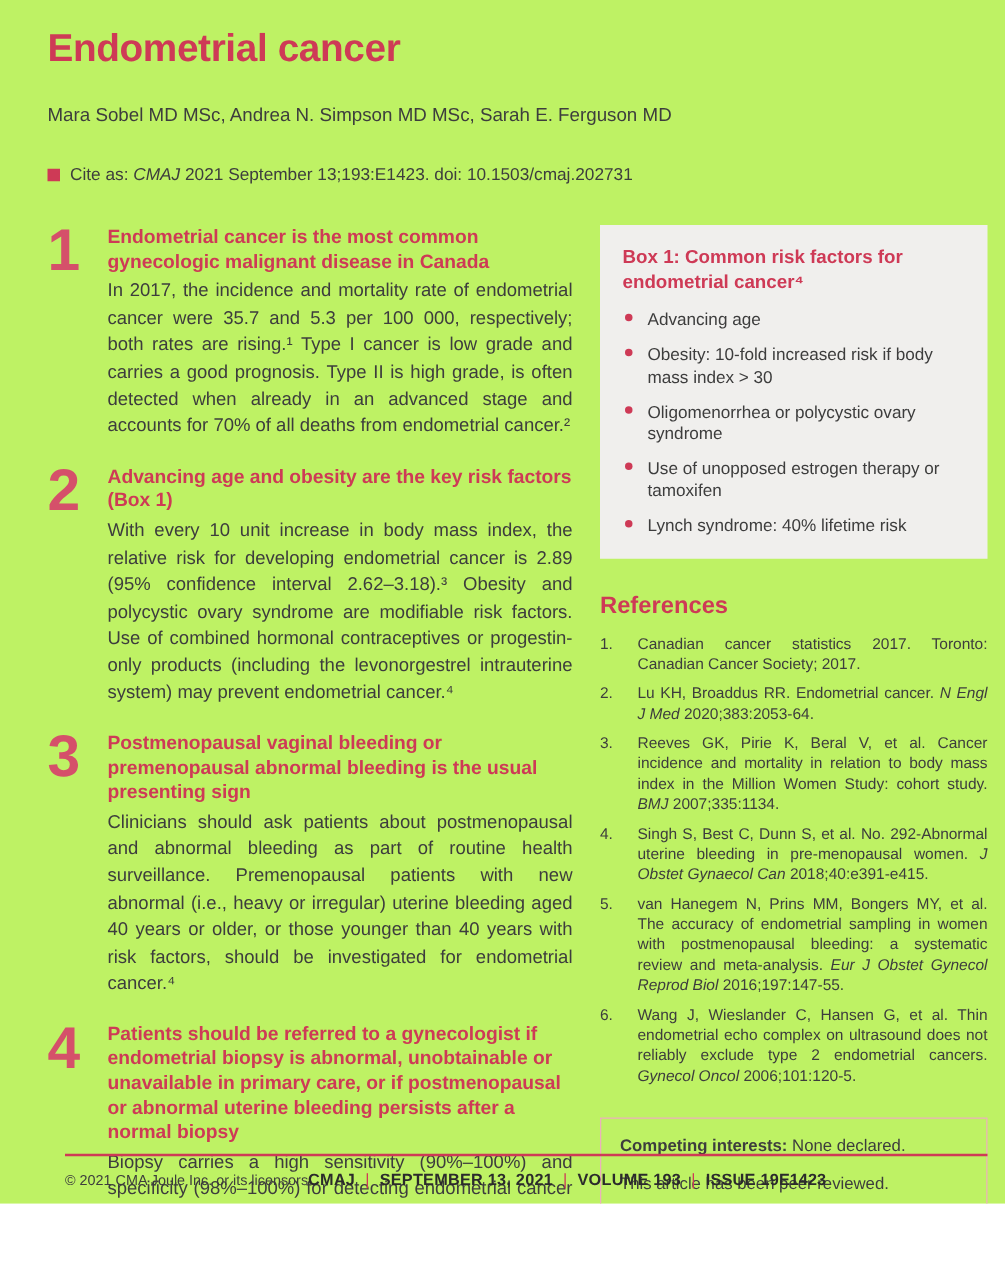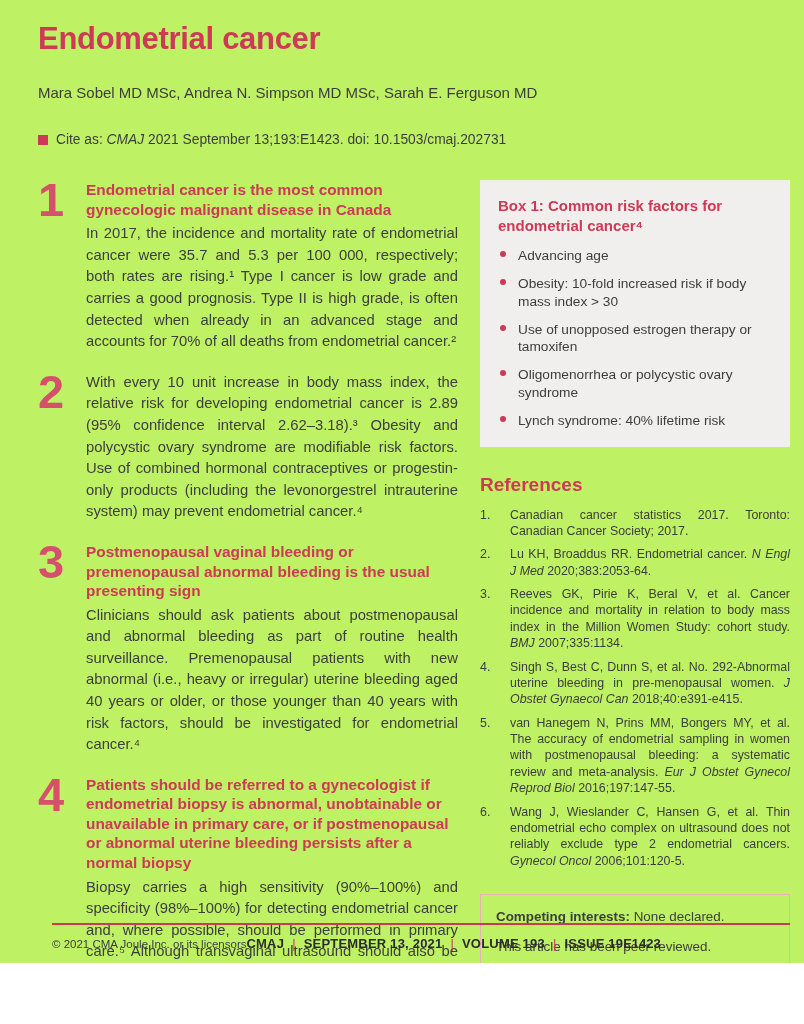--- a/index.html
+++ b/index.html
@@ -109,20 +109,21 @@
           <div class="point">
             <div class="point-number">1</div>
             <div class="point-content">
               <div class="point-heading">Endometrial cancer is the most common gynecologic malignant disease in Canada</div>
               <p class="point-body">In 2017, the incidence and mortality rate of endometrial cancer were 35.7 and 5.3 per 100 000, respectively; both rates are rising.¹ Type I cancer is low grade and carries a good prognosis. Type II is high grade, is often detected when already in an advanced stage and accounts for 70% of all deaths from endometrial cancer.²</p>
             </div>
           </div>
           <div class="point">
             <div class="point-number">2</div>
             <div class="point-content">
+              <div class="point-heading">Advancing age and obesity are the key risk factors (Box 1)</div>
               <p class="point-body">With every 10 unit increase in body mass index, the relative risk for developing endometrial cancer is 2.89 (95% confidence interval 2.62–3.18).³ Obesity and polycystic ovary syndrome are modifiable risk factors. Use of combined hormonal contraceptives or progestin-only products (including the levonorgestrel intrauterine system) may prevent endometrial cancer.⁴</p>
             </div>
           </div>
           <div class="point">
             <div class="point-number">3</div>
             <div class="point-content">
               <div class="point-heading">Postmenopausal vaginal bleeding or premenopausal abnormal bleeding is the usual presenting sign</div>
               <p class="point-body">Clinicians should ask patients about postmenopausal and abnormal bleeding as part of routine health surveillance. Premenopausal patients with new abnormal (i.e., heavy or irregular) uterine bleeding aged 40 years or older, or those younger than 40 years with risk factors, should be investigated for endometrial cancer.⁴</p>
             </div>
           </div>
@@ -135,22 +136,22 @@
           </div>
         </div>
 
       <div class="right-col">
 
         <div class="box1">
           <div class="box1-title">Box 1: Common risk factors for endometrial cancer⁴</div>
           <ul class="box1-list" id="box1-list">
               <li><span class="bullet"></span><span>Advancing age</span></li>
               <li><span class="bullet"></span><span>Obesity: 10-fold increased risk if body mass index &gt; 30</span></li>
+              <li><span class="bullet"></span><span>Oligomenorrhea or polycystic ovary syndrome</span></li>
               <li><span class="bullet"></span><span>Use of unopposed estrogen therapy or tamoxifen</span></li>
-              <li><span class="bullet"></span><span>Oligomenorrhea or polycystic ovary syndrome</span></li>
               <li><span class="bullet"></span><span>Lynch syndrome: 40% lifetime risk</span></li>
             </ul>
         </div>
 
         <div class="references">
           <div class="references-title">References</div>
           <ol class="ref-list" id="ref-list">
               <li class="ref-item">
                 <span class="ref-num">1.</span>
                 <span class="ref-text"><span>Canadian cancer statistics 2017. Toronto: Canadian Cancer Society; 2017.</span></span>

